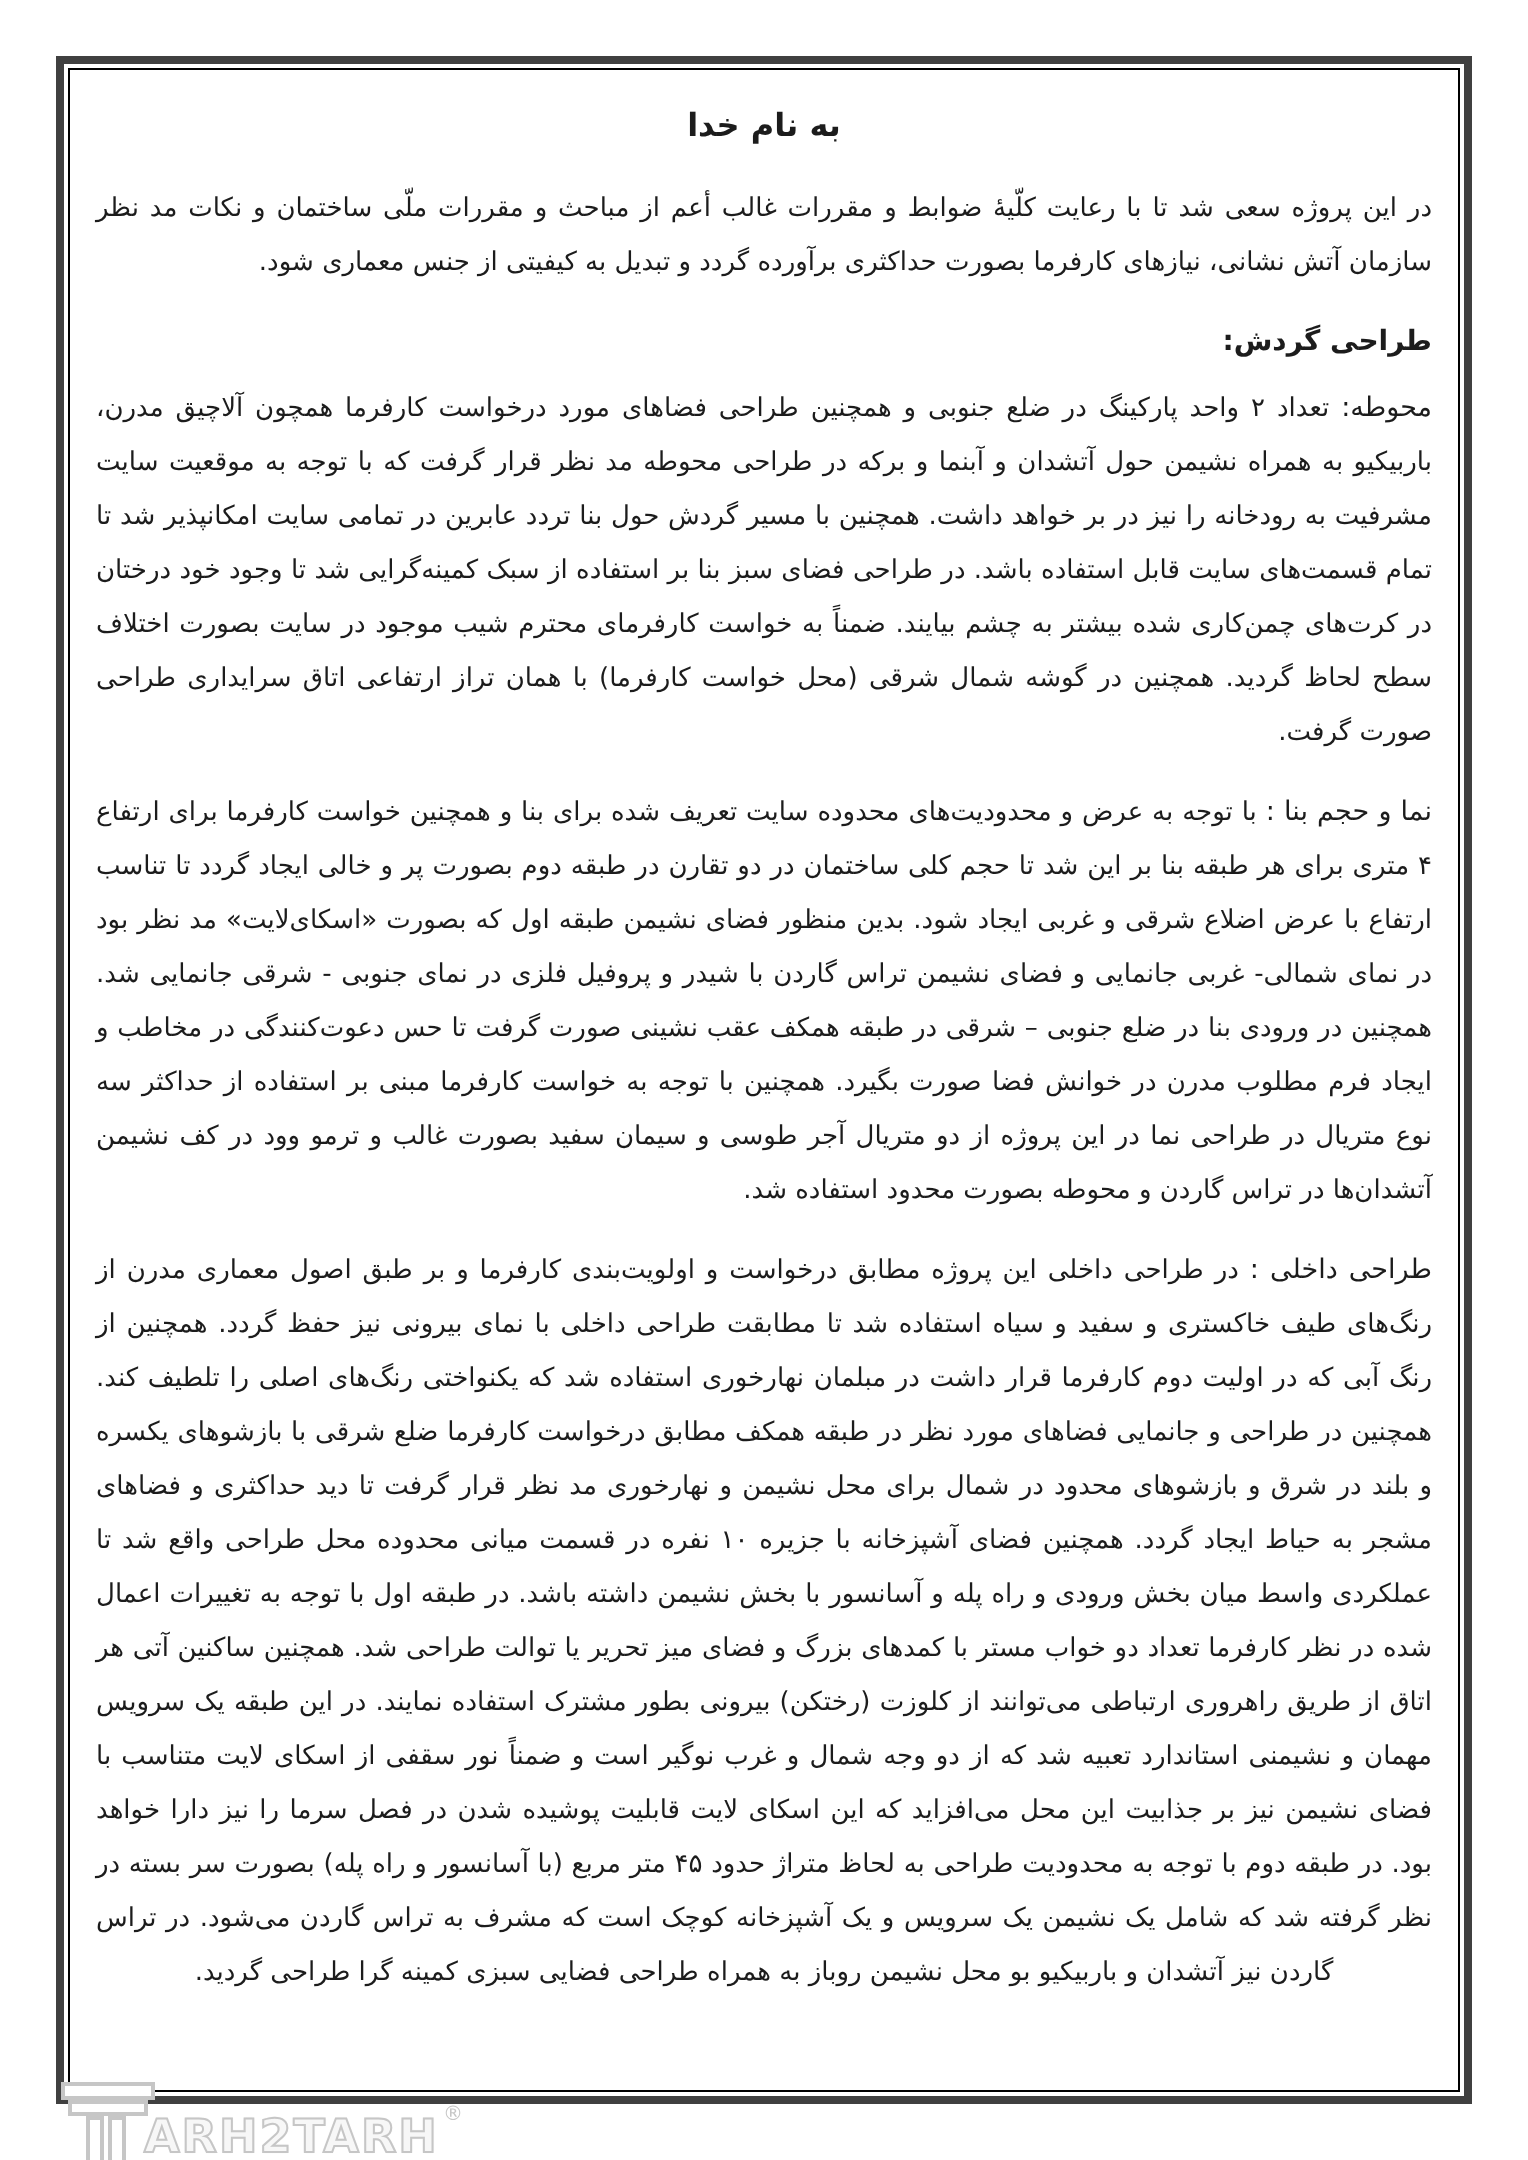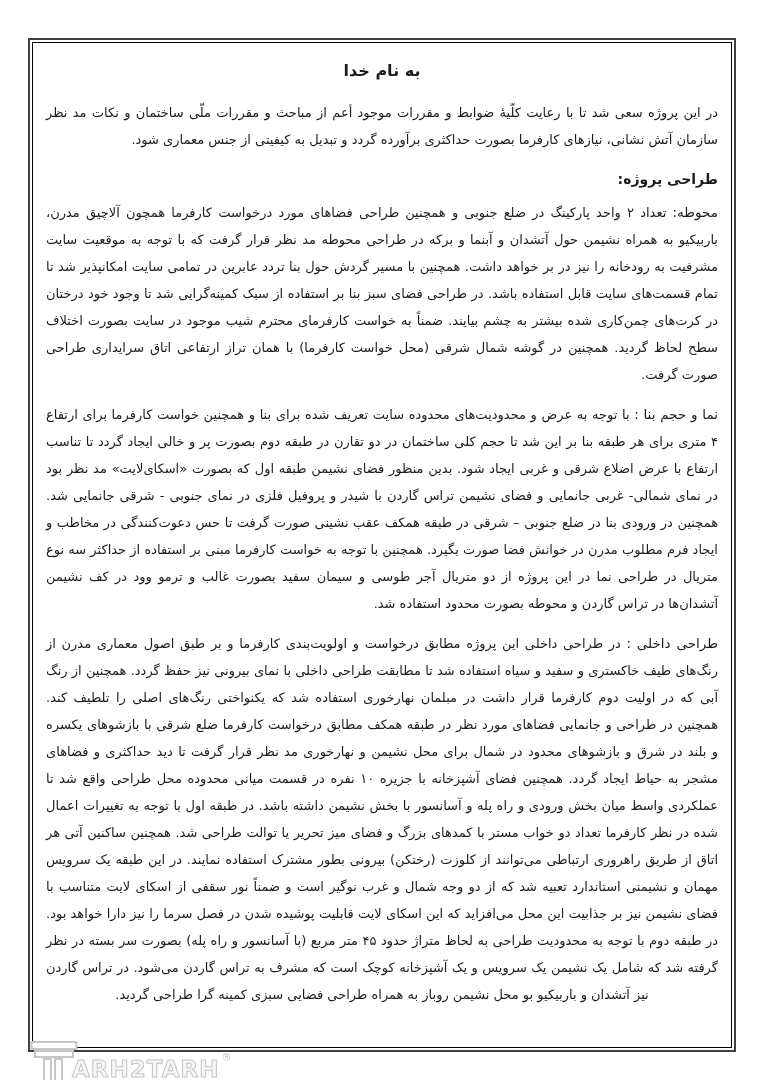--- a/index.html
+++ b/index.html
@@ -11,23 +11,22 @@
     width: 764px;
     height: 1080px;
     position: relative;
     font-family: "DejaVu Sans", sans-serif;
     color: #1c1c1c;
     overflow: hidden;
   }
   .frame-outer {
     position: absolute;
     inset: 28px;
-    border: 2px solid #404040;
+    border: 4px solid #404040;
     background: #ffffff;
-    margin-top: 10px;
   }
   .frame-inner {
     position: absolute;
     inset: 2px;
     border: 1px solid #000000;
     overflow: hidden;
   }
   .content {
     position: absolute;
     inset: 0;
@@ -113,23 +112,23 @@
 </style>
 </head>
 <body>
 
 <div class="frame-outer">
   <div class="frame-inner">
     <div class="content">
 
       <div class="doc-title">به نام خدا</div>
 
-      <p><span>در این پروژه سعی شد تا با رعایت کلّیهٔ ضوابط و مقررات موجود أعم از مباحث و مقررات ملّی ساختمان و نکات مد نظر سازمان آتش نشانی، نیازهای کارفرما بصورت حداکثری برآورده گردد و تبدیل به کیفیتی از جنس معماری شود.</span></p>
+      <p><span>در این پروژه سعی شد تا با رعایت کلّیهٔ ضوابط و مقررات غالب أعم از مباحث و مقررات ملّی ساختمان و نکات مد نظر سازمان آتش نشانی، نیازهای کارفرما بصورت حداکثری برآورده گردد و تبدیل به کیفیتی از جنس معماری شود.</span></p>
 
-      <div class="section-heading">طراحی پروژه:</div>
+      <div class="section-heading">طراحی گردش:</div>
 
       <p><span class="lead">محوطه:</span> <span>تعداد ۲ واحد پارکینگ در ضلع جنوبی و همچنین طراحی فضاهای مورد درخواست کارفرما همچون آلاچیق مدرن، باربیکیو به همراه نشیمن حول آتشدان و آبنما و برکه در طراحی محوطه مد نظر قرار گرفت که با توجه به موقعیت سایت مشرفیت به رودخانه را نیز در بر خواهد داشت. همچنین با مسیر گردش حول بنا تردد عابرین در تمامی سایت امکانپذیر شد تا تمام قسمت‌های سایت قابل استفاده باشد. در طراحی فضای سبز بنا بر استفاده از سبک کمینه‌گرایی شد تا وجود خود درختان در کرت‌های چمن‌کاری شده بیشتر به چشم بیایند. ضمناً به خواست کارفرمای محترم شیب موجود در سایت بصورت اختلاف سطح لحاظ گردید. همچنین در گوشه شمال شرقی (محل خواست کارفرما) با همان تراز ارتفاعی اتاق سرایداری طراحی صورت گرفت.</span></p>
 
       <p><span class="lead">نما و حجم بنا :</span> <span>با توجه به عرض و محدودیت‌های محدوده سایت تعریف شده برای بنا و همچنین خواست کارفرما برای ارتفاع ۴ متری برای هر طبقه بنا بر این شد تا حجم کلی ساختمان در دو تقارن در طبقه دوم بصورت پر و خالی ایجاد گردد تا تناسب ارتفاع با عرض اضلاع شرقی و غربی ایجاد شود. بدین منظور فضای نشیمن طبقه اول که بصورت «اسکای‌لایت» مد نظر بود در نمای شمالی- غربی جانمایی و فضای نشیمن تراس گاردن با شیدر و پروفیل فلزی در نمای جنوبی - شرقی جانمایی شد. همچنین در ورودی بنا در ضلع جنوبی – شرقی در طبقه همکف عقب نشینی صورت گرفت تا حس دعوت‌کنندگی در مخاطب و ایجاد فرم مطلوب مدرن در خوانش فضا صورت بگیرد. همچنین با توجه به خواست کارفرما مبنی بر استفاده از حداکثر سه نوع متریال در طراحی نما در این پروژه از دو متریال آجر طوسی و سیمان سفید بصورت غالب و ترمو وود در کف نشیمن آتشدان‌ها در تراس گاردن و محوطه بصورت محدود استفاده شد.</span></p>
 
       <p class="center-last"><span class="lead">طراحی داخلی :</span> <span>در طراحی داخلی این پروژه مطابق درخواست و اولویت‌بندی کارفرما و بر طبق اصول معماری مدرن از رنگ‌های طیف خاکستری و سفید و سیاه استفاده شد تا مطابقت طراحی داخلی با نمای بیرونی نیز حفظ گردد. همچنین از رنگ آبی که در اولیت دوم کارفرما قرار داشت در مبلمان نهارخوری استفاده شد که یکنواختی رنگ‌های اصلی را تلطیف کند. همچنین در طراحی و جانمایی فضاهای مورد نظر در طبقه همکف مطابق درخواست کارفرما ضلع شرقی با بازشوهای یکسره و بلند در شرق و بازشوهای محدود در شمال برای محل نشیمن و نهارخوری مد نظر قرار گرفت تا دید حداکثری و فضاهای مشجر به حیاط ایجاد گردد. همچنین فضای آشپزخانه با جزیره ۱۰ نفره در قسمت میانی محدوده محل طراحی واقع شد تا عملکردی واسط میان بخش ورودی و راه پله و آسانسور با بخش نشیمن داشته باشد. در طبقه اول با توجه به تغییرات اعمال شده در نظر کارفرما تعداد دو خواب مستر با کمدهای بزرگ و فضای میز تحریر یا توالت طراحی شد. همچنین ساکنین آتی هر اتاق از طریق راهروری ارتباطی می‌توانند از کلوزت (رختکن) بیرونی بطور مشترک استفاده نمایند. در این طبقه یک سرویس مهمان و نشیمنی استاندارد تعبیه شد که از دو وجه شمال و غرب نوگیر است و ضمناً نور سقفی از اسکای لایت متناسب با فضای نشیمن نیز بر جذابیت این محل می‌افزاید که این اسکای لایت قابلیت پوشیده شدن در فصل سرما را نیز دارا خواهد بود. در طبقه دوم با توجه به محدودیت طراحی به لحاظ متراژ حدود ۴۵ متر مربع (با آسانسور و راه پله) بصورت سر بسته در نظر گرفته شد که شامل یک نشیمن یک سرویس و یک آشپزخانه کوچک است که مشرف به تراس گاردن می‌شود. در تراس گاردن نیز آتشدان و باربیکیو بو محل نشیمن روباز به همراه طراحی فضایی سبزی کمینه گرا طراحی گردید.</span></p>
 
     </div>
   </div>
 </div>

